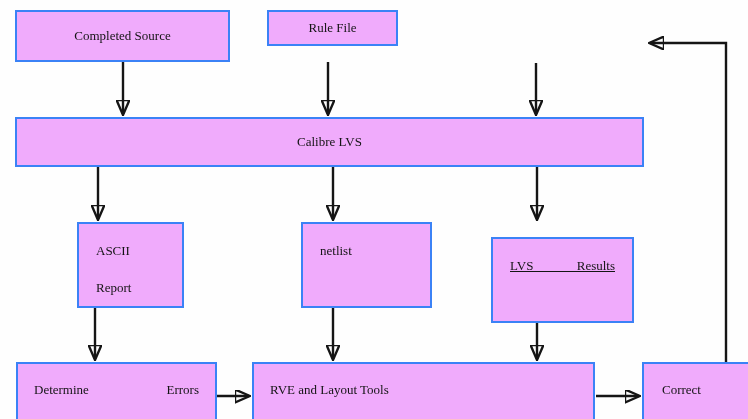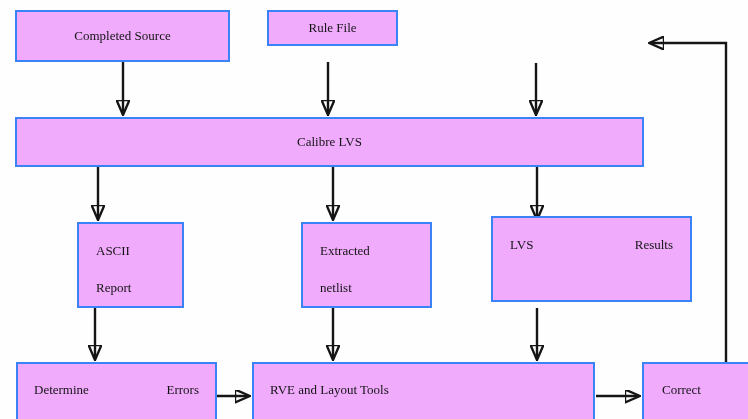--- a/index.html
+++ b/index.html
@@ -93,25 +93,24 @@
   <div class="node center" style="left:15px; top:117px; width:629px; height:50px;">
     <span>Calibre LVS</span>
   </div>
 
   <div class="node multiline" style="left:39px; top:222px; width:107px; height:86px;">
     <span class="ln">ASCII</span>
     <span class="ln">Report</span>
   </div>
 
   <div class="node multiline" style="left:263px; top:222px; width:131px; height:86px;">
-    <span class="ln">Extracted</span>
     <span class="ln">netlist</span>
   </div>
 
-  <div class="node multiline" style="left:453px; top:216px; width:201px; height:86px;">
+  <div class="node multiline" style="left:453px; top:237px; width:143px; height:86px;text-decoration:underline;">
     <span class="ln just">LVS Results</span>
   </div>
 
   <div class="node row4" style="left:16px; top:362px; width:201px; height:90px;">
     <span class="ln just">Determine Errors</span>
     <span class="ln just">from Report</span>
   </div>
 
   <div class="node row4" style="left:252px; top:362px; width:343px; height:90px;">
     <span class="ln">RVE and Layout Tools</span>

